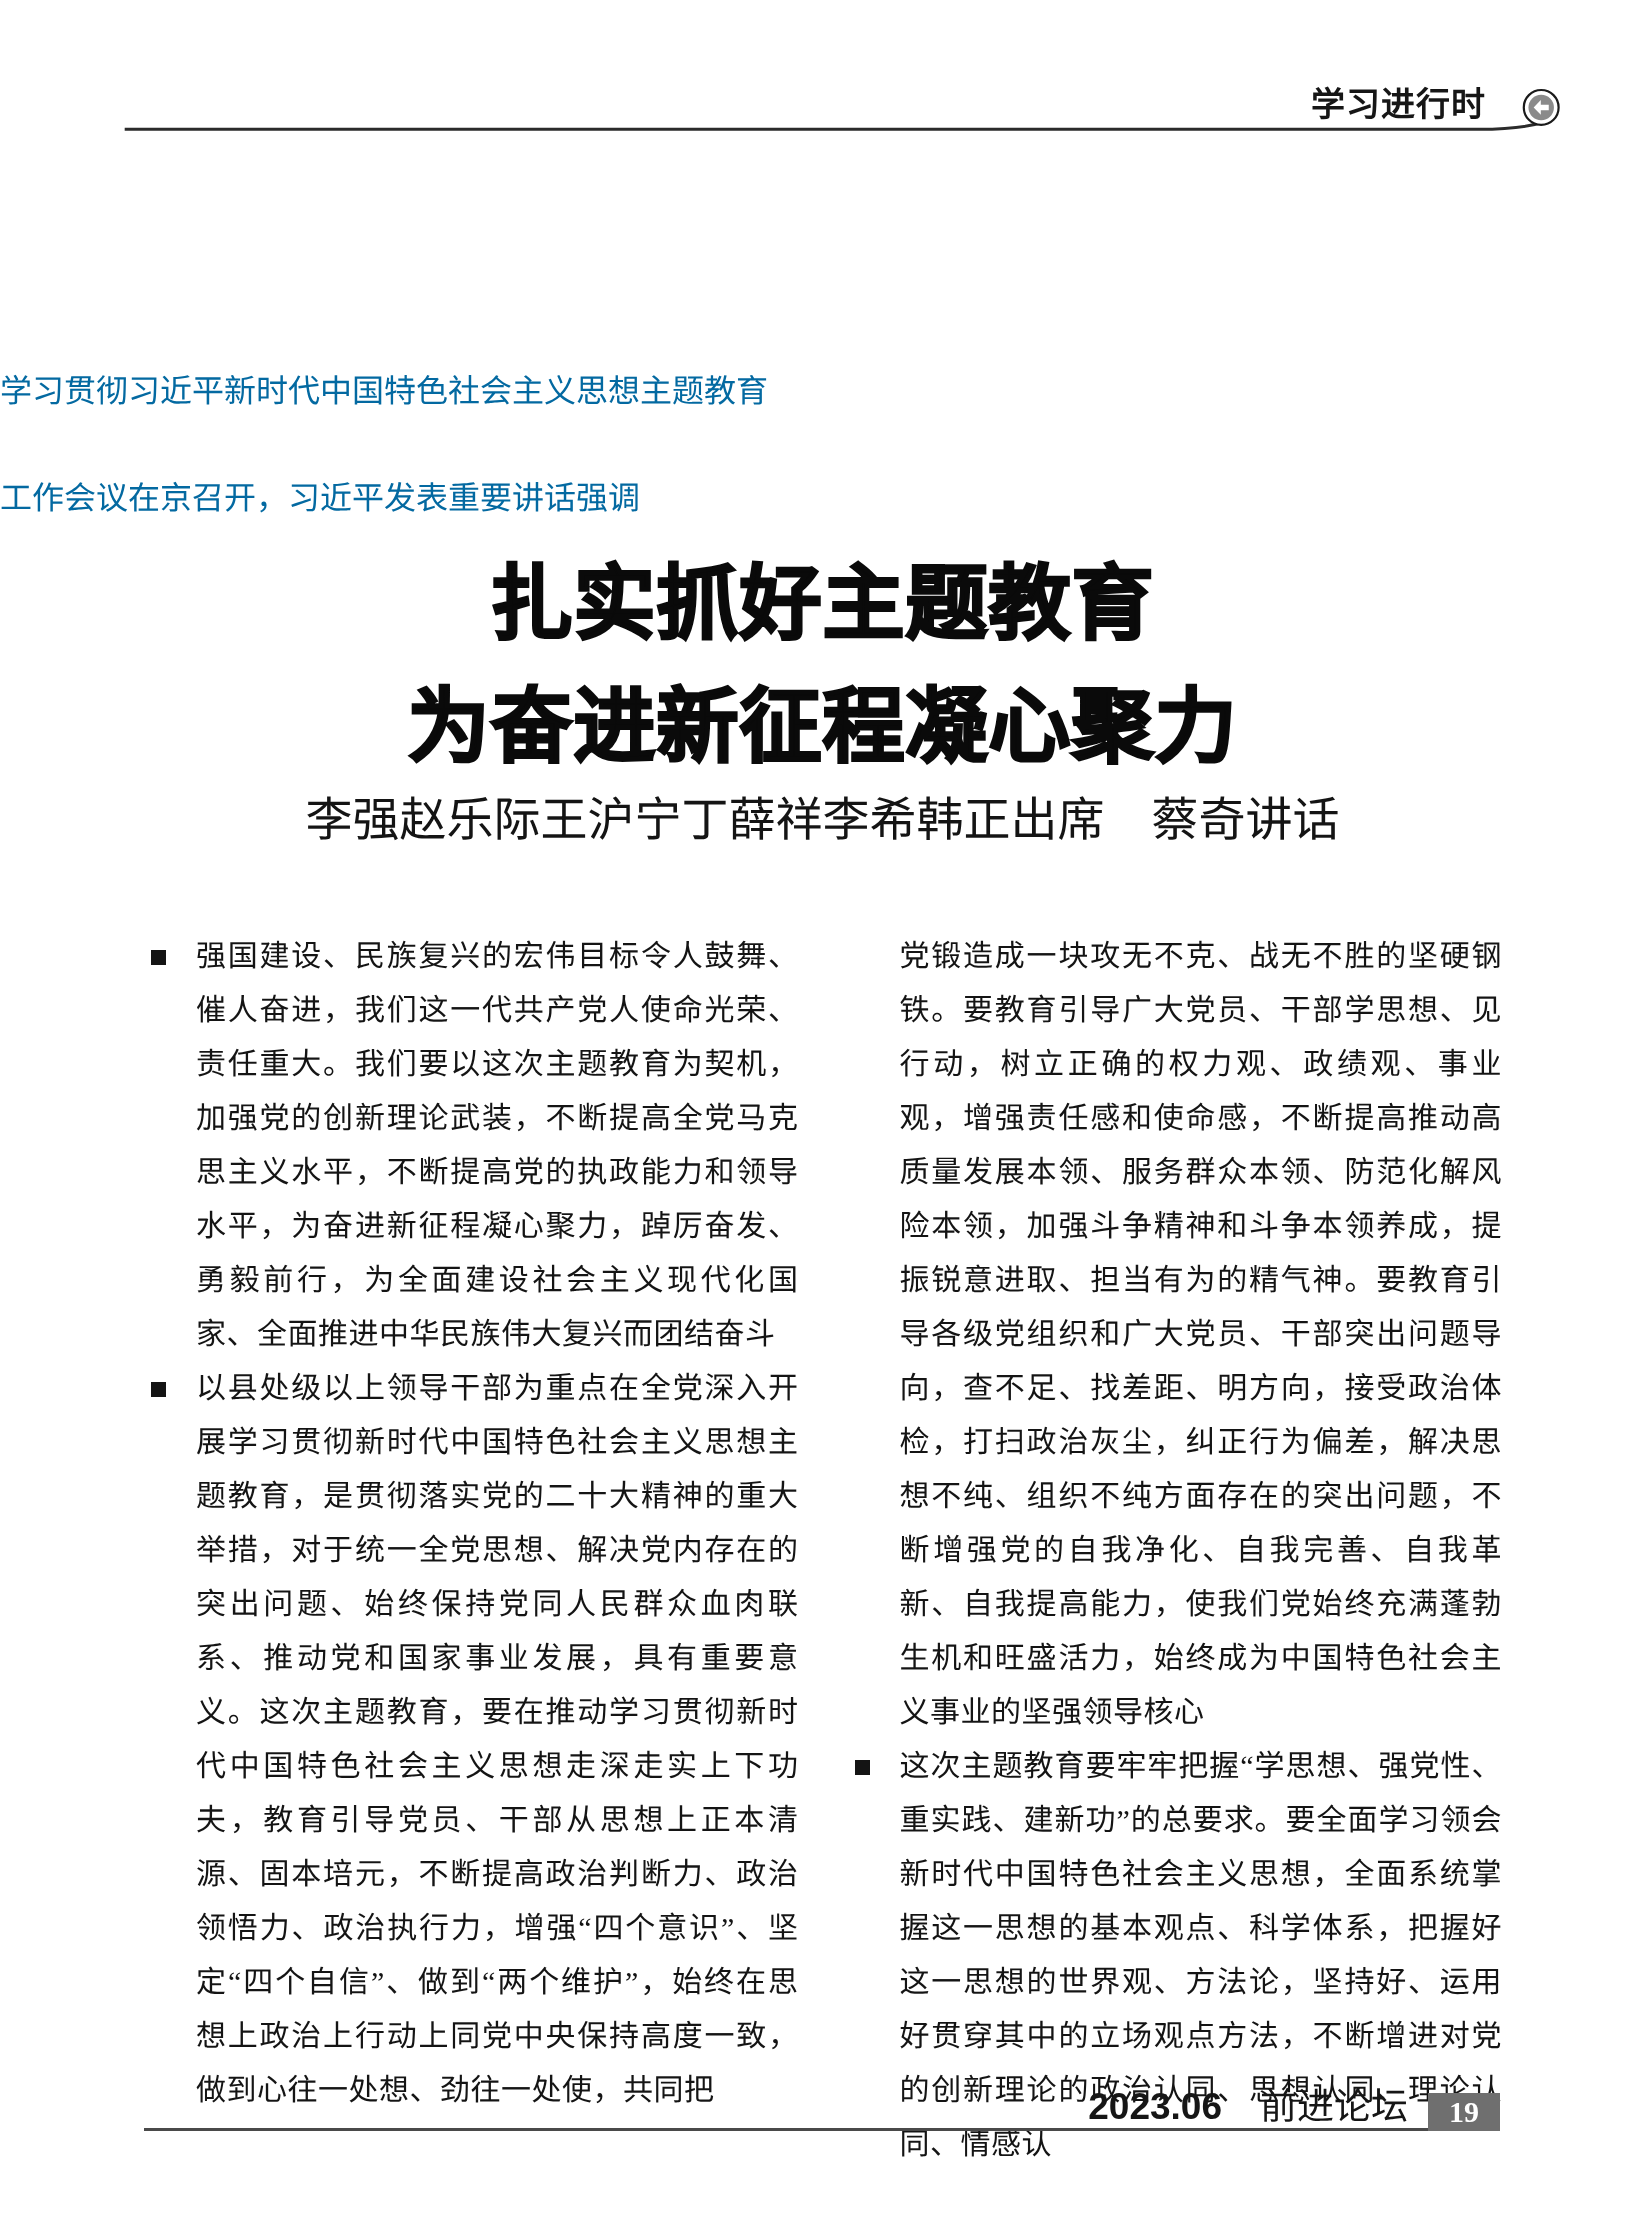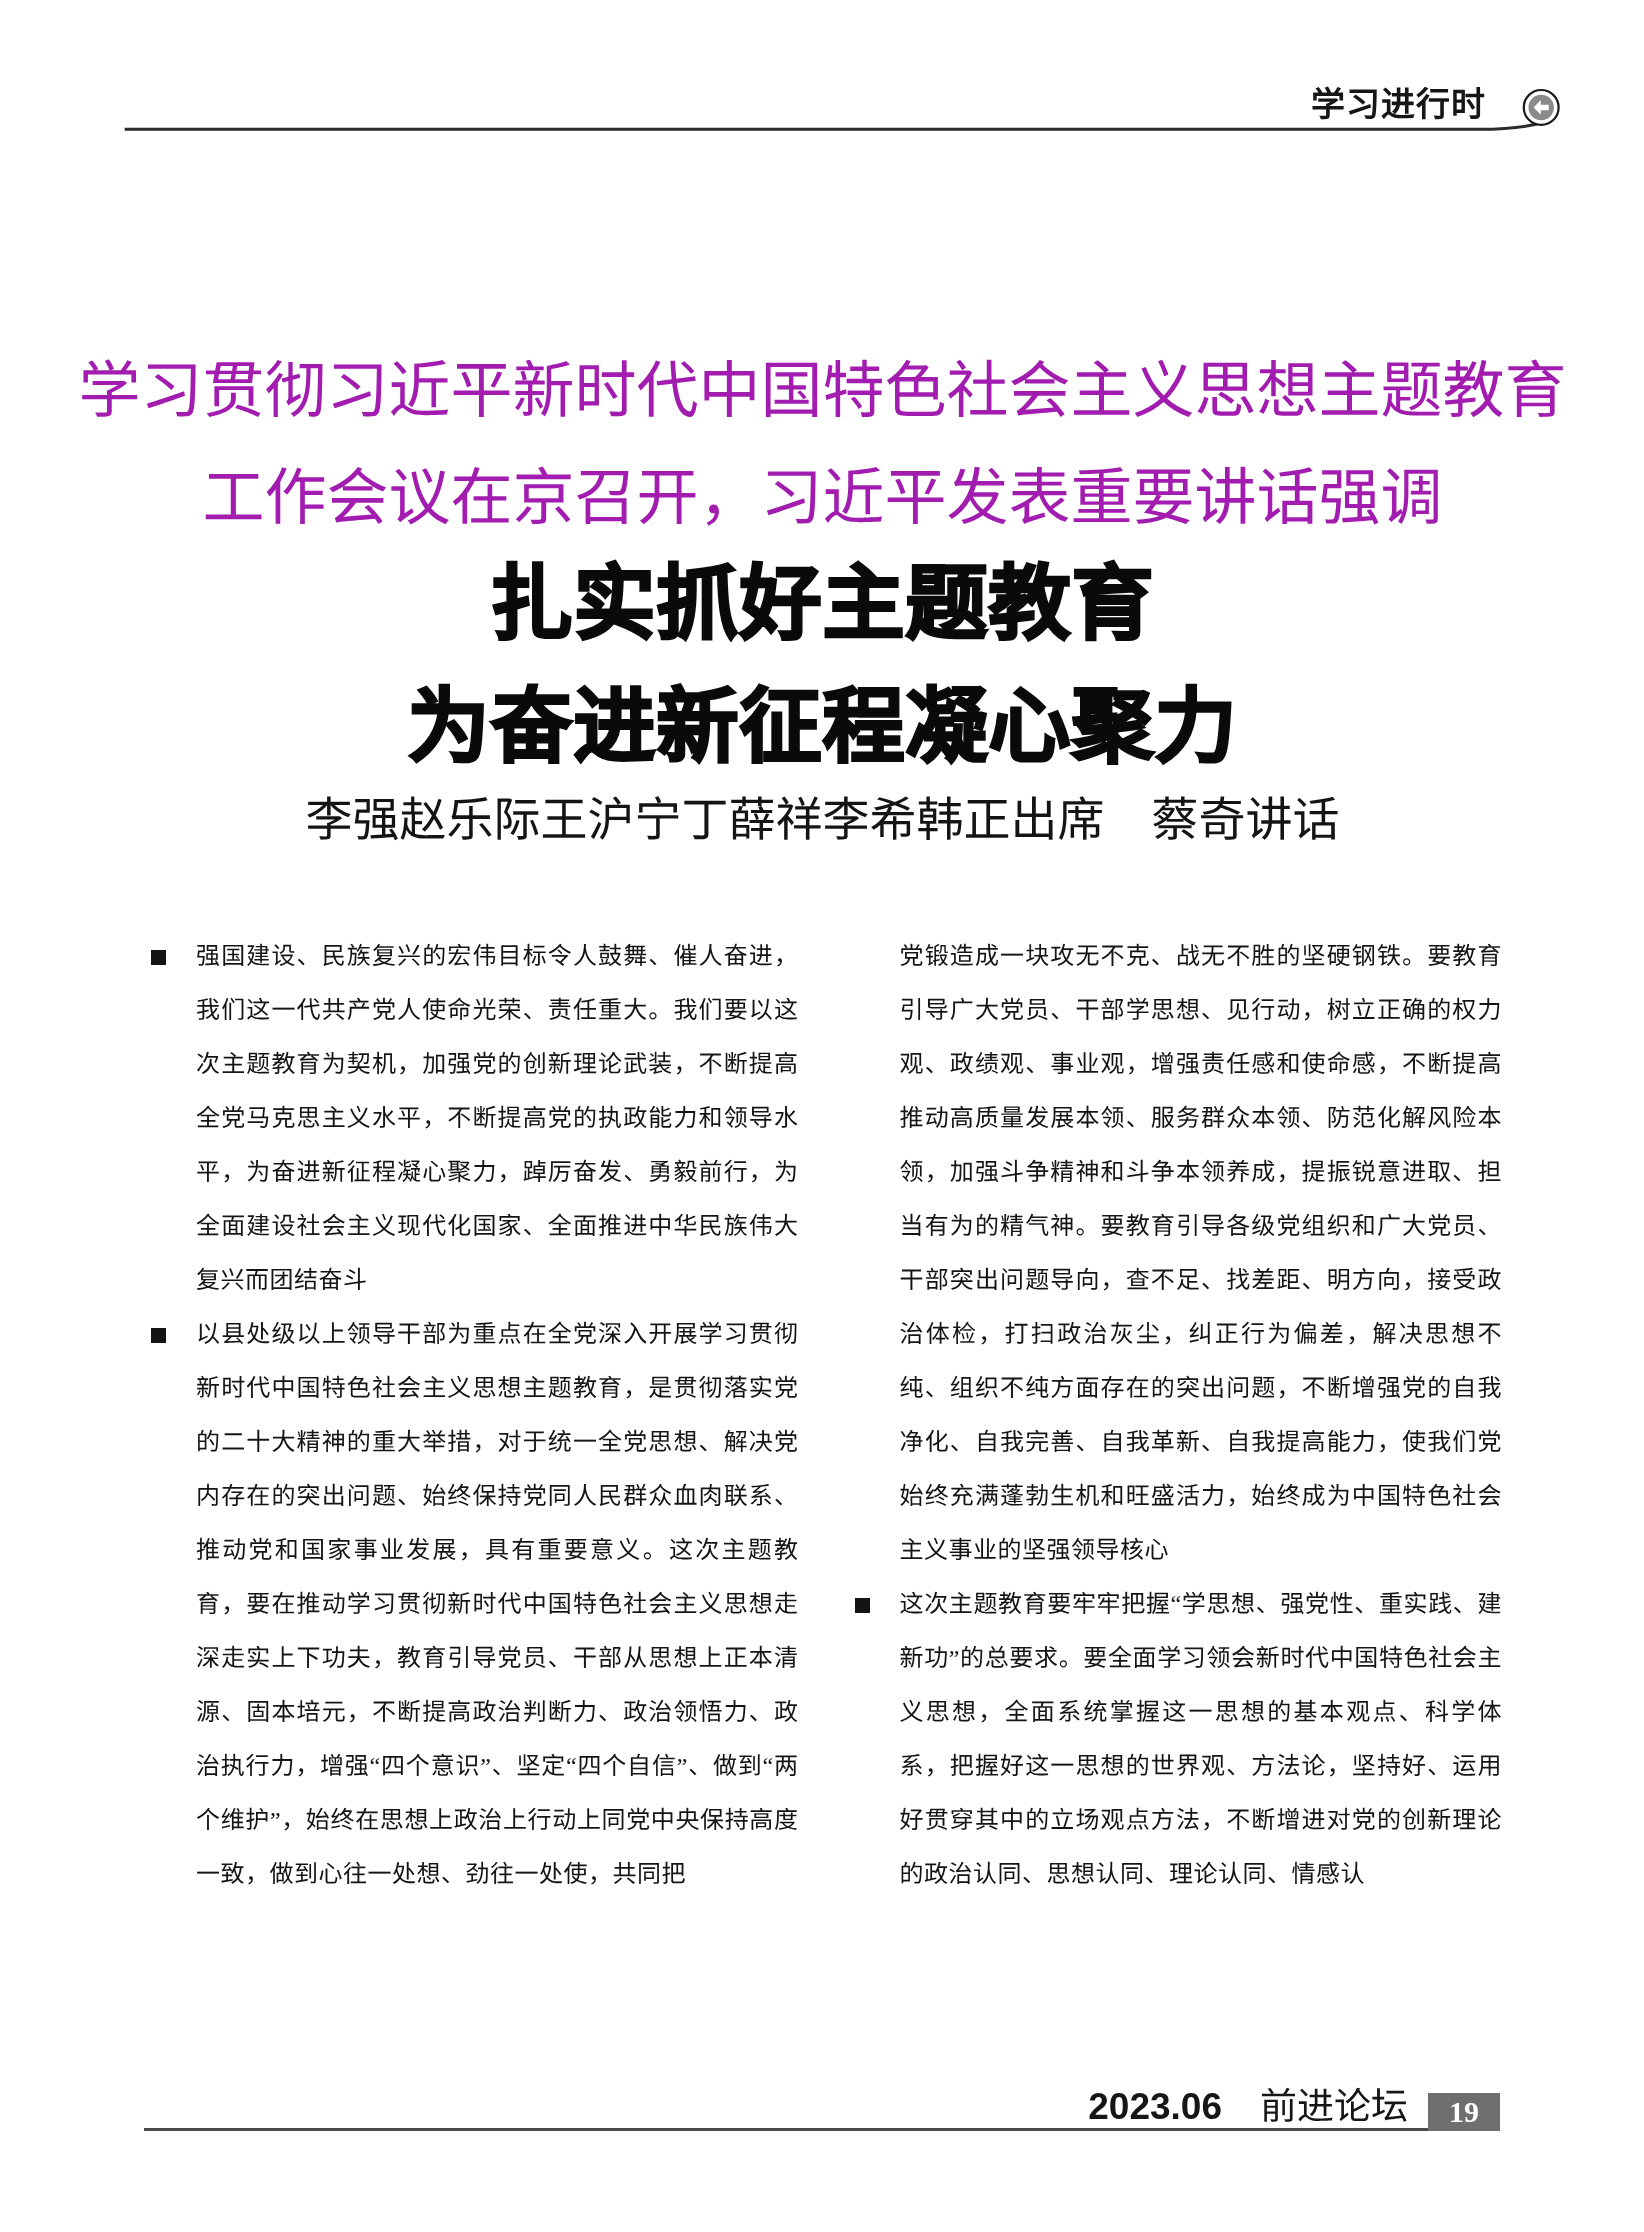--- a/index.html
+++ b/index.html
@@ -30,26 +30,26 @@
     font-size: 34px;
     line-height: 40px;
     letter-spacing: 1px;
     color: #161616;
   }
 
   
   .kicker {
     position: absolute;
     left: 0; right: 0; top: 338px;
-    text-align: center;
+    text-align: left;
     font-family: "Liberation Serif", serif;
-    font-size: 62px;
+    font-size: 32px;
     line-height: 107px;
     font-weight: 400;
-    color: #a21caf;
+    color: #0369a1;
   }
 
   
   .main-title {
     position: absolute;
     left: 0; right: 0; top: 542px;
     text-align: center;
     font-family: "Liberation Sans", sans-serif;
     font-size: 82px;
     line-height: 123px;
@@ -83,21 +83,21 @@
   .para { display: flex; margin: 0; }
   .para .marker {
     flex: none;
     width: 15px; height: 15px;
     background: #141414;
     margin: 21px 30px 0 4px;
   }
   .para.cont { padding-left: 49px; }
   .ptext {
     flex: 1 1 auto;
-    font-size: 24px;
+    font-size: 30px;
     line-height: 54px;
     text-align: justify;
     color: #141414;
     letter-spacing: 0.5px;
   }
 
   
   .footer-rule {
     position: absolute;
     left: 144px; top: 2128px;

